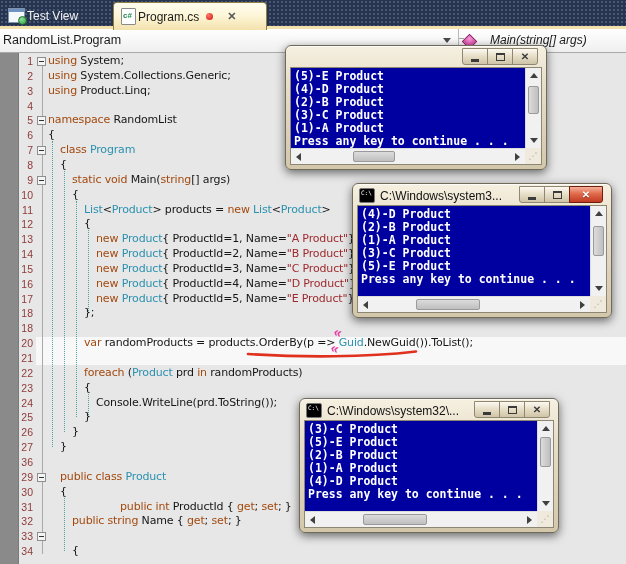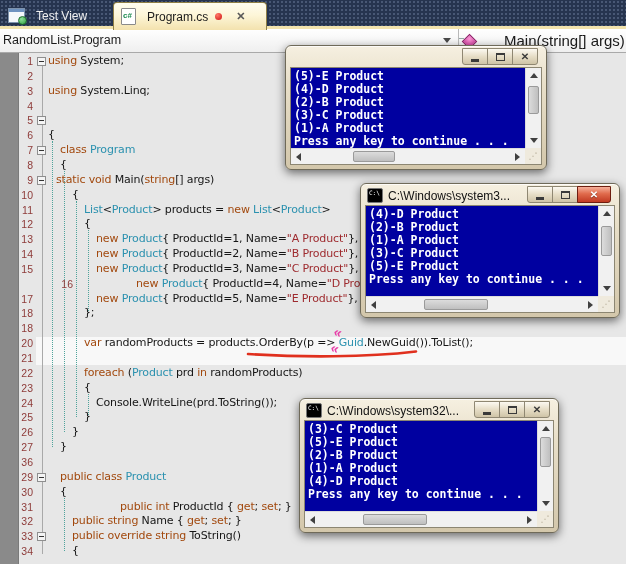--- a/index.html
+++ b/index.html
@@ -8,39 +8,39 @@
 
   
   #tabbar{position:absolute;left:0;top:0;width:626px;height:29px;background:#26344f;
     background-image:radial-gradient(rgba(150,170,205,.30) 1px,transparent 1.3px);
     background-size:4px 4px;}
   #tabstrip-bottom{position:absolute;left:0;top:26px;width:626px;height:3px;background:#f2e3ad;z-index:2;}
   .tab{position:absolute;top:2px;height:27px;display:flex;align-items:center;}
   #tab-testview{left:0;width:108px;padding-left:8px;color:#f0f0f0;font-size:12px;}
   #tab-active{left:113px;width:145px;border:1px solid #8f7f45;border-bottom:none;border-radius:4px 4px 0 0;
     background:linear-gradient(180deg,#fffdf0 0%,#fdf6d8 45%,#f3e2ae 100%);color:#1c1c1c;font-size:12px;z-index:3;padding-left:7px;}
-  .tab-label{margin-left:11px;}
+  .tab-label{margin-left:2px;}
   #tv-icon{width:15px;height:13px;position:relative;background:#f5f8fb;border:1px solid #7e93ad;}
   #tv-icon i{position:absolute;left:0;top:0;right:0;height:3px;background:#6f93c0;}
   #tv-icon b{position:absolute;right:-3px;bottom:-3px;width:7px;height:7px;border-radius:50%;
     background:radial-gradient(circle at 35% 30%,#8fe09a,#2e9e3e);border:1px solid #1d6e2b;}
   #cs-icon{width:13px;height:15px;position:relative;background:#fff;border:1px solid #8a8a8a;border-radius:1px;}
   #cs-icon span{position:absolute;left:1px;top:2px;font-size:8px;font-weight:bold;color:#1c8a4e;font-family:"Liberation Sans",sans-serif;}
   #mod-dot{width:7px;height:7px;border-radius:50%;margin-left:7px;
     background:radial-gradient(circle at 35% 30%,#ff7a6a,#cf1010);}
   #tab-close{margin-left:14px;color:#5a5a5a;font-size:11px;font-weight:bold;cursor:default;}
 
   
   #navbar{position:absolute;left:0;top:29px;width:626px;height:23px;
     background:linear-gradient(180deg,#ffffff,#efefef);border-bottom:1px solid #a9a9a9;z-index:1;text-align:center;}
   #nav-type{position:absolute;left:3px;top:0;height:23px;line-height:23px;font-size:12.5px;color:#1a1a1a;}
   #nav-arrow{position:absolute;left:443px;top:9px;width:0;height:0;
     border-left:4px solid transparent;border-right:4px solid transparent;border-top:5px solid #4a4a4a;}
   #nav-divider{position:absolute;left:458px;top:0;width:1px;height:23px;background:#b9b9b9;}
-  #nav-member{position:absolute;left:504px;top:0;height:23px;line-height:23px;font-size:15px;color:#1a1a1a;}
+  #nav-member{position:absolute;left:490px;top:0;height:23px;line-height:23px;font-size:12px;color:#1a1a1a;font-style:italic;}
   #method-icon{position:absolute;left:464px;top:7px;width:9px;height:9px;transform:rotate(45deg);
     background:radial-gradient(circle at 30% 30%,#ff9ad8,#dims 60%,#c22a90);background:radial-gradient(circle at 30% 30%,#ff9ad8,#c22a90);border:1px solid #8c1b66;}
   #method-lines{position:absolute;left:459px;top:9px;width:5px;height:6px;
     border-top:1px solid #9aa;border-bottom:1px solid #9aa;}
 
   
   #editor{position:absolute;left:0;top:52px;width:626px;height:512px;background:#e7e7e7;}
   #indicator-margin{position:absolute;left:0;top:0;width:18px;height:512px;background:#8a8a8a;border-right:1px solid #7a7a7a;}
   #hlband{position:absolute;left:36px;right:0;background:rgba(252,252,252,.8);}
   #foldline{position:absolute;width:1px;background:#a9a9a9;}
@@ -131,52 +131,52 @@
     <div id="guides">
         <div class="guide" style="left: 52px; top: 89.25px; height: 305.85px;"></div>
         <div class="guide" style="left: 64px; top: 118.95px; height: 261.3px;"></div>
         <div class="guide" style="left: 76px; top: 148.65px; height: 216.75px;"></div>
         <div class="guide" style="left: 88px; top: 178.35px; height: 83.1px;"></div>
         <div class="guide" style="left: 88px; top: 341.7px; height: 23.7px;"></div>
         <div class="guide" style="left: 64px; top: 445.65px; height: 53.4px;"></div>
       </div>
     <div id="code-layer">
         <div class="crow" style="top: 2px;"><span class="lnum">1</span><span class="fold"><i></i></span><span class="ctext" style="left: 48px;"><span class="tk-k">using</span><span class="tk-p"> System;</span></span></div>
-        <div class="crow" style="top: 16.85px;"><span class="lnum">2</span></div>
-        <div class="crow" style="top: 31.7px;"><span class="lnum">3</span><span class="ctext" style="left: 48px;"><span class="tk-k">using</span><span class="tk-p"> System.Linq;</span></span></div>
+        <div class="crow" style="top: 16.85px;"><span class="lnum">2</span><span class="ctext" style="left: 48px;"><span class="tk-k">using</span><span class="tk-p"> System.Collections.Generic;</span></span></div>
+        <div class="crow" style="top: 31.7px;"><span class="lnum">3</span><span class="ctext" style="left: 48px;"><span class="tk-k">using</span><span class="tk-p"> Product.Linq;</span></span></div>
         <div class="crow" style="top: 46.55px;"><span class="lnum">4</span></div>
-        <div class="crow" style="top: 61.4px;"><span class="lnum">5</span><span class="fold"><i></i></span></div>
+        <div class="crow" style="top: 61.4px;"><span class="lnum">5</span><span class="fold"><i></i></span><span class="ctext" style="left: 48px;"><span class="tk-k">namespace</span><span class="tk-p"> RandomList</span></span></div>
         <div class="crow" style="top: 76.25px;"><span class="lnum">6</span><span class="ctext" style="left: 48px;"><span class="tk-p">{</span></span></div>
         <div class="crow" style="top: 91.1px;"><span class="lnum">7</span><span class="fold"><i></i></span><span class="ctext" style="left: 60px;"><span class="tk-k">class</span><span class="tk-y"> Program</span></span></div>
         <div class="crow" style="top: 105.95px;"><span class="lnum">8</span><span class="ctext" style="left: 60px;"><span class="tk-p">{</span></span></div>
-        <div class="crow" style="top: 120.8px;"><span class="lnum">9</span><span class="fold"><i></i></span><span class="ctext" style="left: 56px;"><span class="tk-k">static void</span><span class="tk-p"> Main(</span><span class="tk-k">string</span><span class="tk-p">[] args)</span></span></div>
+        <div class="crow" style="top: 120.8px;"><span class="lnum">9</span><span class="fold"><i></i></span><span class="ctext" style="left: 72px;"><span class="tk-k">static void</span><span class="tk-p"> Main(</span><span class="tk-k">string</span><span class="tk-p">[] args)</span></span></div>
         <div class="crow" style="top: 135.65px;"><span class="lnum">10</span><span class="ctext" style="left: 72px;"><span class="tk-p">{</span></span></div>
         <div class="crow" style="top: 150.5px;"><span class="lnum">11</span><span class="ctext" style="left: 84px;"><span class="tk-y">List</span><span class="tk-p">&lt;</span><span class="tk-y">Product</span><span class="tk-p">&gt; products = </span><span class="tk-k">new</span><span class="tk-p"> </span><span class="tk-y">List</span><span class="tk-p">&lt;</span><span class="tk-y">Product</span><span class="tk-p">&gt;</span></span></div>
         <div class="crow" style="top: 165.35px;"><span class="lnum">12</span><span class="ctext" style="left: 84px;"><span class="tk-p">{</span></span></div>
         <div class="crow" style="top: 180.2px;"><span class="lnum">13</span><span class="ctext" style="left: 96px;"><span class="tk-k">new</span><span class="tk-y"> Product</span><span class="tk-p">{ ProductId=1, Name=</span><span class="tk-s">"A Product"</span><span class="tk-p">},</span></span></div>
         <div class="crow" style="top: 195.05px;"><span class="lnum">14</span><span class="ctext" style="left: 96px;"><span class="tk-k">new</span><span class="tk-y"> Product</span><span class="tk-p">{ ProductId=2, Name=</span><span class="tk-s">"B Product"</span><span class="tk-p">},</span></span></div>
         <div class="crow" style="top: 209.9px;"><span class="lnum">15</span><span class="ctext" style="left: 96px;"><span class="tk-k">new</span><span class="tk-y"> Product</span><span class="tk-p">{ ProductId=3, Name=</span><span class="tk-s">"C Product"</span><span class="tk-p">},</span></span></div>
-        <div class="crow" style="top: 224.75px; margin-left: 40px;"><span class="lnum">16</span><span class="ctext" style="left: 96px;"><span class="tk-k">new</span><span class="tk-y"> Product</span><span class="tk-p">{ ProductId=4, Name=</span><span class="tk-s">"D Product"</span><span class="tk-p">},</span></span></div>
+        <div class="crow" style="top: 224.75px;"><span class="lnum">16</span><span class="ctext" style="left: 96px;"><span class="tk-k">new</span><span class="tk-y"> Product</span><span class="tk-p">{ ProductId=4, Name=</span><span class="tk-s">"D Product"</span><span class="tk-p">},</span></span></div>
         <div class="crow" style="top: 239.6px; padding-left: 36px;"><span class="lnum">17</span><span class="ctext" style="left: 96px;"><span class="tk-k">new</span><span class="tk-y"> Product</span><span class="tk-p">{ ProductId=5, Name=</span><span class="tk-s">"E Product"</span><span class="tk-p">},</span></span></div>
         <div class="crow" style="top: 254.45px;"><span class="lnum">18</span><span class="ctext" style="left: 84px;"><span class="tk-p">};</span></span></div>
         <div class="crow" style="top: 269.3px;"><span class="lnum">18</span></div>
         <div class="crow" style="top: 284.15px;"><span class="lnum">20</span><span class="ctext" style="left: 84px;"><span class="tk-k">var</span><span class="tk-p"> randomProducts = products.OrderBy(p =&gt; </span><span class="tk-y">Guid</span><span class="tk-p">.NewGuid()).ToList();</span></span></div>
         <div class="crow" style="top: 299px;"><span class="lnum">21</span></div>
         <div class="crow" style="top: 313.85px; text-decoration: underline;"><span class="lnum">22</span><span class="ctext" style="left: 84px;"><span class="tk-k">foreach</span><span class="tk-p"> (</span><span class="tk-y">Product</span><span class="tk-p"> prd </span><span class="tk-k">in</span><span class="tk-p"> randomProducts)</span></span></div>
         <div class="crow" style="top: 328.7px;"><span class="lnum">23</span><span class="ctext" style="left: 84px;"><span class="tk-p">{</span></span></div>
         <div class="crow" style="top: 343.55px;"><span class="lnum">24</span><span class="ctext" style="left: 96px;"><span class="tk-p">Console.WriteLine(prd.ToString());</span></span></div>
         <div class="crow" style="top: 358.4px;"><span class="lnum">25</span><span class="ctext" style="left: 84px;"><span class="tk-p">}</span></span></div>
         <div class="crow" style="top: 373.25px;"><span class="lnum">26</span><span class="ctext" style="left: 72px;"><span class="tk-p">}</span></span></div>
         <div class="crow" style="top: 388.1px;"><span class="lnum">27</span><span class="ctext" style="left: 60px;"><span class="tk-p">}</span></span></div>
         <div class="crow" style="top: 402.95px;"><span class="lnum">36</span></div>
         <div class="crow" style="top: 417.8px;"><span class="lnum">29</span><span class="fold"><i></i></span><span class="ctext" style="left: 60px; text-align: right;"><span class="tk-k">public class</span><span class="tk-y"> Product</span></span></div>
         <div class="crow" style="top: 432.65px;"><span class="lnum">30</span><span class="ctext" style="left: 60px;"><span class="tk-p">{</span></span></div>
         <div class="crow" style="top: 447.5px;"><span class="lnum">31</span><span class="ctext" style="left: 80px; margin-left: 40px;"><span class="tk-k">public int</span><span class="tk-p"> ProductId { </span><span class="tk-k">get</span><span class="tk-p">; </span><span class="tk-k">set</span><span class="tk-p">; }</span></span></div>
         <div class="crow" style="top: 462.35px;"><span class="lnum">32</span><span class="ctext" style="left: 72px;"><span class="tk-k">public string</span><span class="tk-p"> Name { </span><span class="tk-k">get</span><span class="tk-p">; </span><span class="tk-k">set</span><span class="tk-p">; }</span></span></div>
-        <div class="crow" style="top: 477.2px;"><span class="lnum">33</span><span class="fold"><i></i></span><span class="ctext" style="left: 72px;"><span class="tk-k">public override string</span><span class="tk-p"> ToString()</span></span></div>
+        <div class="crow" style="top: 477.2px;"><span class="lnum">33</span><span class="fold"><i></i></span></div>
         <div class="crow" style="top: 492.05px;"><span class="lnum">34</span><span class="ctext" style="left: 72px;"><span class="tk-p">{</span></span></div>
       </div>
     <svg id="redline" width="176" height="12" style="top: 296.15px;">
       <path d="M2,6 C 55,9.5 120,9.5 170,3.5" stroke="#e0301e" stroke-width="2.6" fill="none" stroke-linecap="round"></path>
     </svg>
     <span class="pinkmark" style="left:334px;top:272px;">«</span>
     <span class="pinkmark" style="left:331px;top:288px;">«</span>
   </div>
 
   <div id="consoles">
@@ -205,21 +205,21 @@
     <span class="sarrow a-dn"></span>
           </div>
           <div class="hs">
             <span class="sarrow a-lf"></span>
     <div class="hthumb" style="left:62px;width:40px;"></div>
     <span class="sarrow a-rt"></span>
           </div>
           <div class="corner">⋰</div>
         </div>
       </div>
-      <div class="cwin" style="left: 352px; top: 183px; width: 258px; height: 133px; z-index: 21; margin-left: 8px;">
+      <div class="cwin" style="left: 352px; top: 183px; width: 258px; height: 133px; z-index: 21;">
         <div class="ctitle">
           <span class="cico">
             <span>C:\</span>
           </span>
           <span>C:\Windows\system3...</span>
         </div>
         <div class="cbtns">
           <div class="cbtn ">
             <span class="g-min"></span>
           </div>

